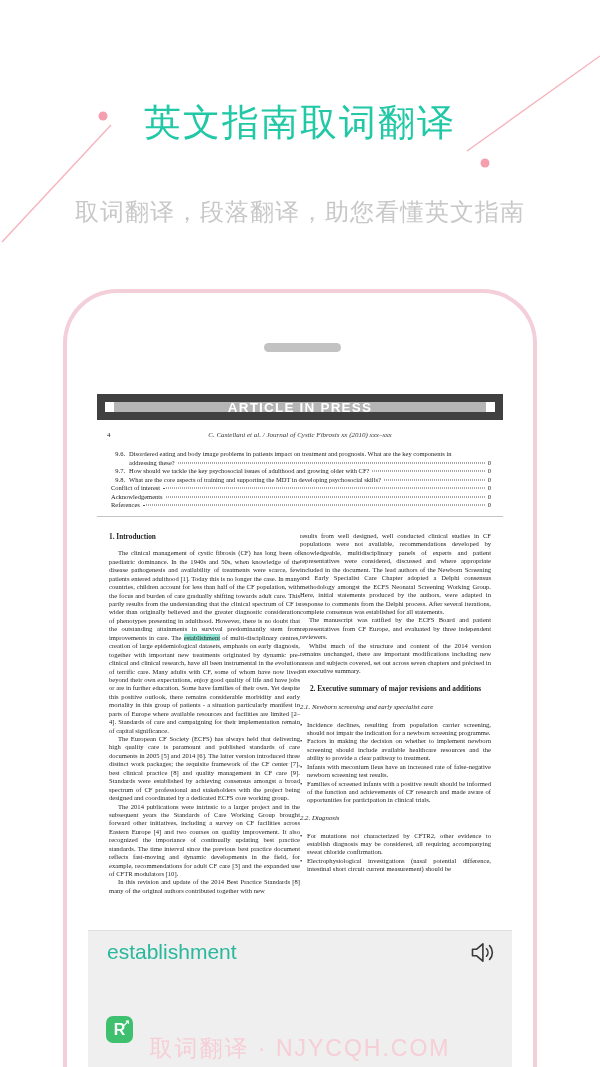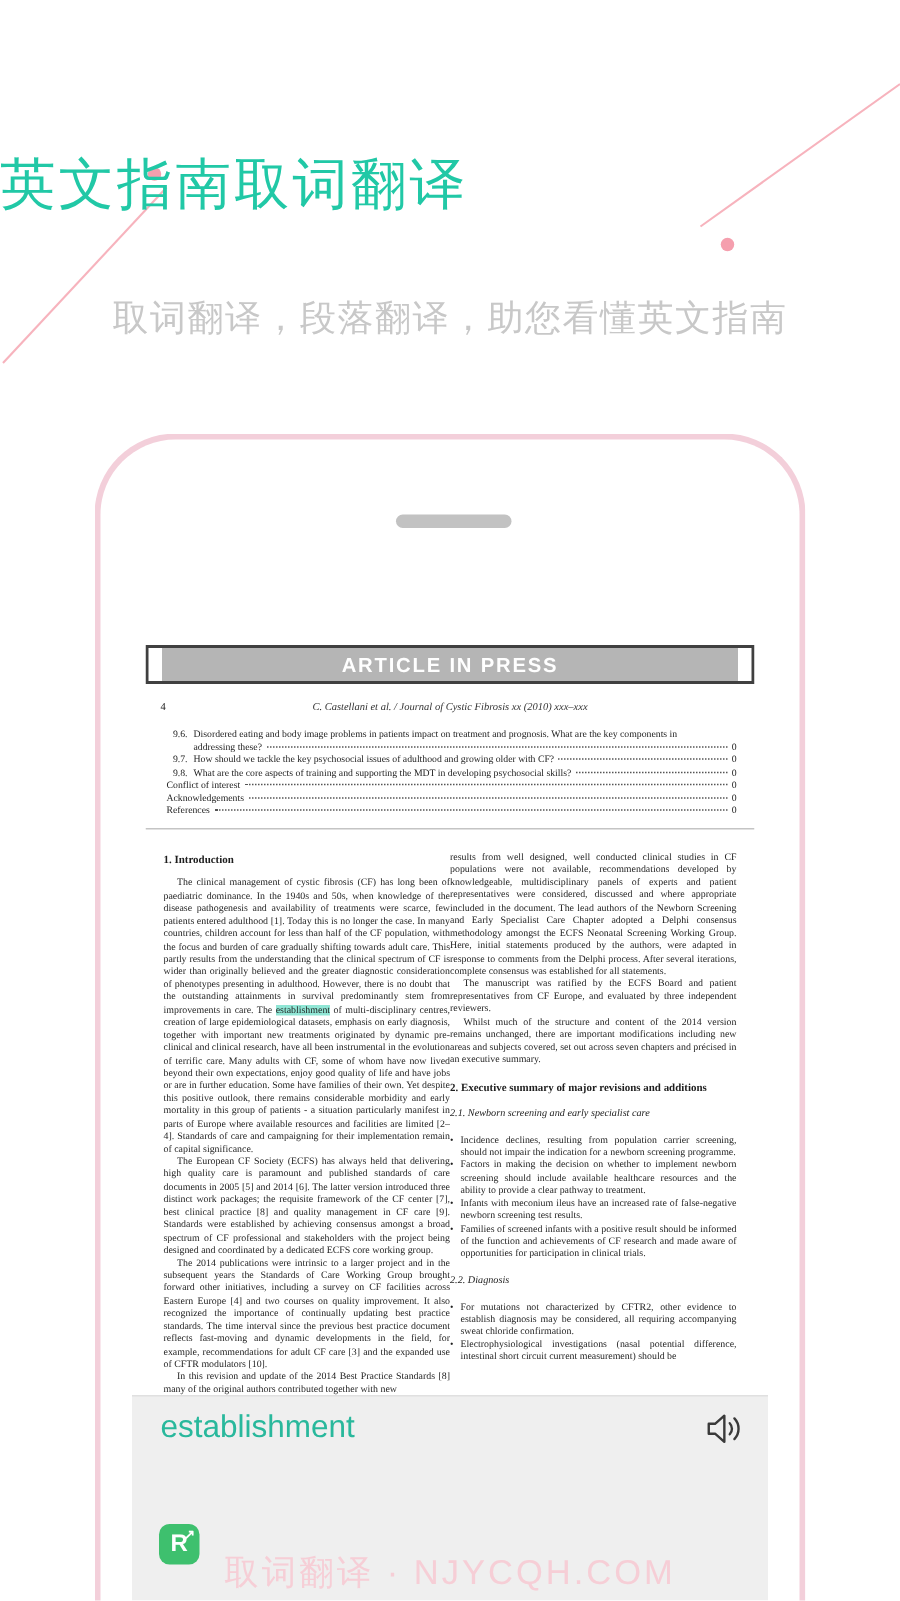--- a/index.html
+++ b/index.html
@@ -4,21 +4,21 @@
 <style>
   * { margin:0; padding:0; box-sizing:border-box; }
   html,body { width:600px; height:1067px; }
   body {
     position:relative; overflow:hidden; background:#ffffff;
     font-family:"Liberation Sans", sans-serif;
   }
   
   .decor { position:absolute; left:0; top:0; z-index:1; }
   .hero-title {
-    position:absolute; top:98px; left:0; width:100%; text-align:left;
+    position:absolute; top:98px; left:0; width:100%; text-align:center;
     font-size:37px; font-weight:500; color:#21c8a6; letter-spacing:2px; z-index:2;
   }
   .hero-subtitle {
     position:absolute; top:196px; left:0; width:100%; text-align:center;
     font-size:24px; color:#c8c8c8; letter-spacing:1px; z-index:2;
   }
   
   .phone {
     position:absolute; left:63px; top:289px; width:474px; height:790px;
     border:4px solid #f3cfda; border-bottom:none;
@@ -27,21 +27,21 @@
   .earpiece {
     position:absolute; left:264px; top:343px; width:77px; height:9px;
     background:#c2c2c2; border-radius:5px; z-index:3;
   }
   
   .doc {
     position:absolute; left:97px; top:394px; width:406px; height:536px;
     overflow:hidden; z-index:3; background:#fff;
     font-family:"Liberation Serif", serif; color:#222;
   }
-  .banner { position:relative; height:26px; border:2px solid #404040;margin-top:36px; }
+  .banner { position:relative; height:26px; border:8px solid #404040; }
   .banner-bar {
     position:absolute; left:9px; right:9px; top:0; bottom:0; background:#b5b5b5;
     display:flex; align-items:center; justify-content:center;
   }
   .banner-bar span {
     color:#ffffff; font-family:"Liberation Sans", sans-serif;
     font-weight:bold; font-size:13.5px; letter-spacing:1.2px;
   }
   .pagehead { position:relative; margin-top:11px; height:10px; font-size:7px; }
   .pagehead .pgnum { position:absolute; left:10px; top:0; }
@@ -52,21 +52,21 @@
   .toc-row.endmatter .toc-label { flex:0 0 auto; }
   .leader { flex:1 1 auto; border-bottom:1px dotted #555; margin:0 3px; transform:translateY(-1.5px); min-width:8px; }
   .toc-page { flex:0 0 auto; }
   .rule { margin-top:6px; border-top:1px solid #c4c4c4; }
   .cols {
     display:flex; margin:15px 12px 0 12px;
     font-size:6.6px; line-height:1.28; text-align:justify; color:#1e1e1e;
   }
   .col { flex:1 1 0; min-width:0; }
   .col h3 { font-size:7.3px; font-weight:bold; margin-bottom:8px; text-align:left; }
-  .col h3.mid { margin:9px 0 8px 0; }
+  .col h3.mid { margin:9px 0 8px 0;text-align:center; }
   .col h4 { font-size:6.8px; font-weight:normal; font-style:italic; margin:9px 0 9px 0; text-align:left; }
   .col p { text-indent:9px; }
   .col p.noindent { text-indent:0; }
   .hl { background:#90e6d5; color:inherit; }
   .blist { list-style:none; margin-top:2px; }
   .blist li { position:relative; padding-left:7px; }
   .blist li::before { content:"\2022"; position:absolute; left:0; top:0; }
   
   .panel {
     position:absolute; left:88px; top:930px; width:424px; height:137px;

